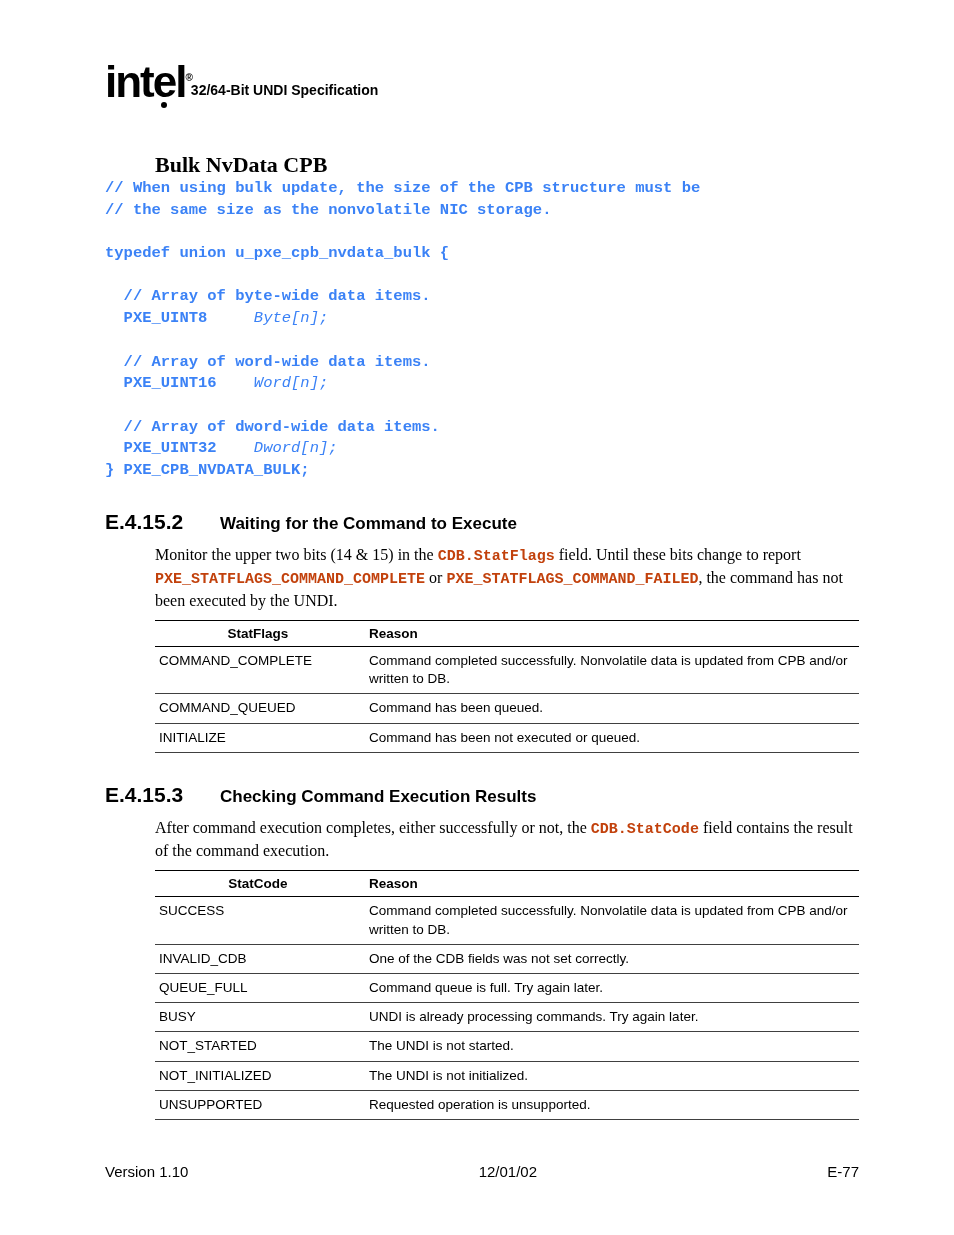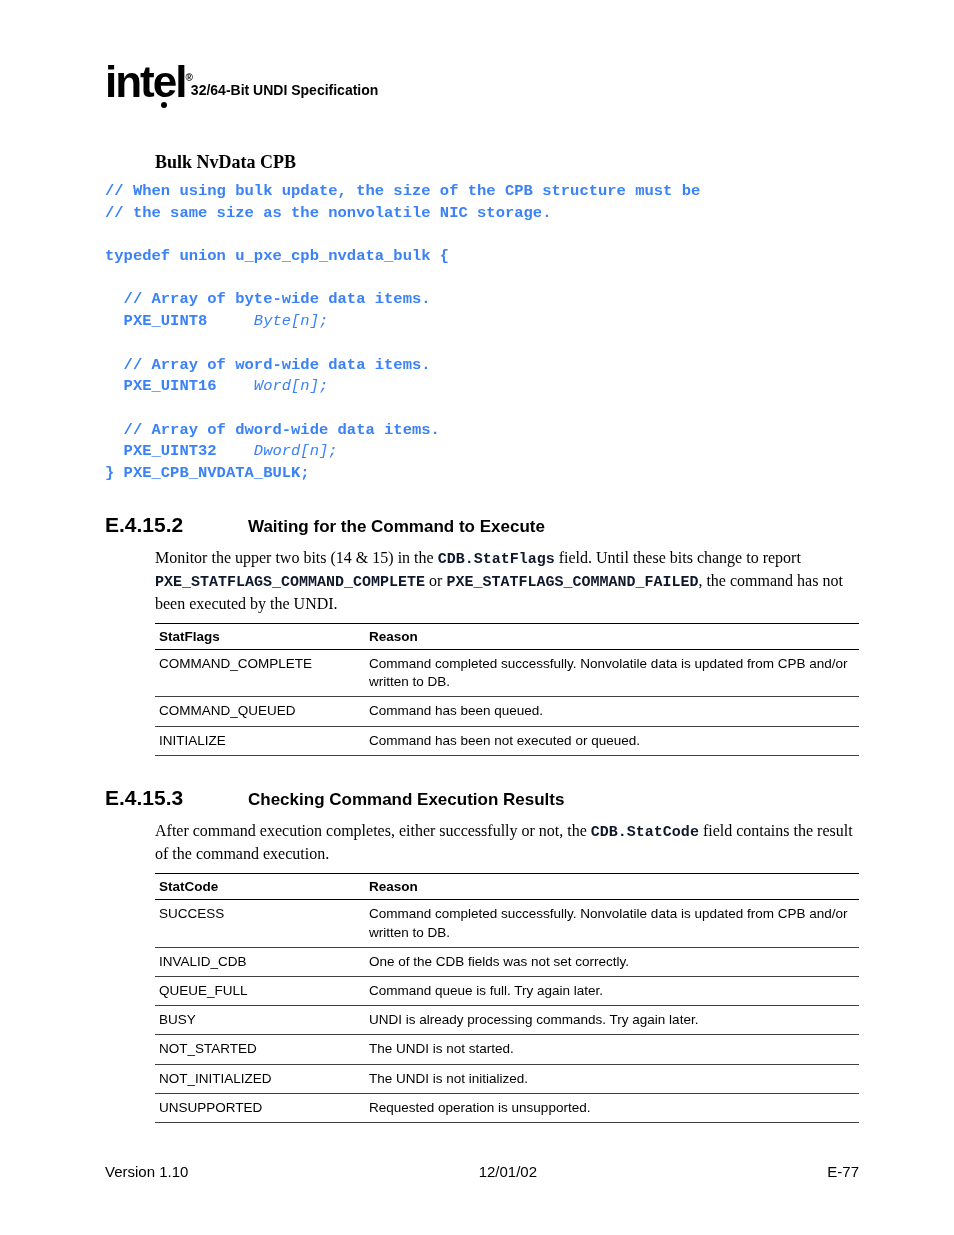--- a/index.html
+++ b/index.html
@@ -36,41 +36,39 @@
   }
   .spec-title {
     font-family: Arial, Helvetica, sans-serif;
     font-size: 14px;
     font-weight: 700;
     padding-bottom: 6px;
   }
   .content { margin-left: 50px; }
   .subhead {
     font-family: "Times New Roman", Times, serif;
-    font-size: 18px;
-    font-weight: 700;
-    margin-bottom: 8px;
+    font-size: 22px;
+    font-weight: 700;
   }
   .code-block {
     font-family: "Courier New", Courier, monospace;
     font-size: 15.5px;
     font-weight: 700;
     color: #3b82f6;
     white-space: pre;
     line-height: 1.4;
     margin-bottom: 28px;
     margin-left: -50px;
   }
   .code-block .it { font-style: italic; font-weight: 400; }
   .section-row {
     display: flex;
     align-items: baseline;
     margin-left: -50px;
     margin-bottom: 10px;
-    gap: 28px;
   }
   .section-num {
     font-family: Arial, Helvetica, sans-serif;
     font-size: 21px;
     font-weight: 700;
     width: 115px;
     flex-shrink: 0;
   }
   .section-title {
     font-family: Arial, Helvetica, sans-serif;
@@ -78,21 +76,21 @@
     font-weight: 700;
   }
   .para {
     font-size: 16px;
     line-height: 1.4;
     margin-bottom: 8px;
   }
   .code-inline {
     font-family: "Courier New", Courier, monospace;
     font-weight: 700;
-    color: #0f172a;
+    color: #c2410c;
     font-size: 15px;
   }
   table {
     width: 100%;
     border-collapse: collapse;
     font-family: Arial, Helvetica, sans-serif;
     font-size: 13.5px;
     margin-bottom: 30px;
   }
   th {
@@ -101,21 +99,21 @@
     padding: 5px 8px 5px 4px;
     border-top: 1.5px solid #000;
     border-bottom: 1px solid #000;
   }
   td {
     padding: 5px 8px 5px 4px;
     border-bottom: 1px solid #404040;
     vertical-align: top;
     line-height: 1.35;
   }
-  .col1 { width: 210px; }
+  .col1 { width: 210px; text-align: center; }
   .footer {
     position: absolute;
     bottom: 55px;
     left: 105px;
     right: 95px;
     display: flex;
     justify-content: space-between;
     font-size: 15px;
     font-family: Arial, Helvetica, sans-serif;
   }

